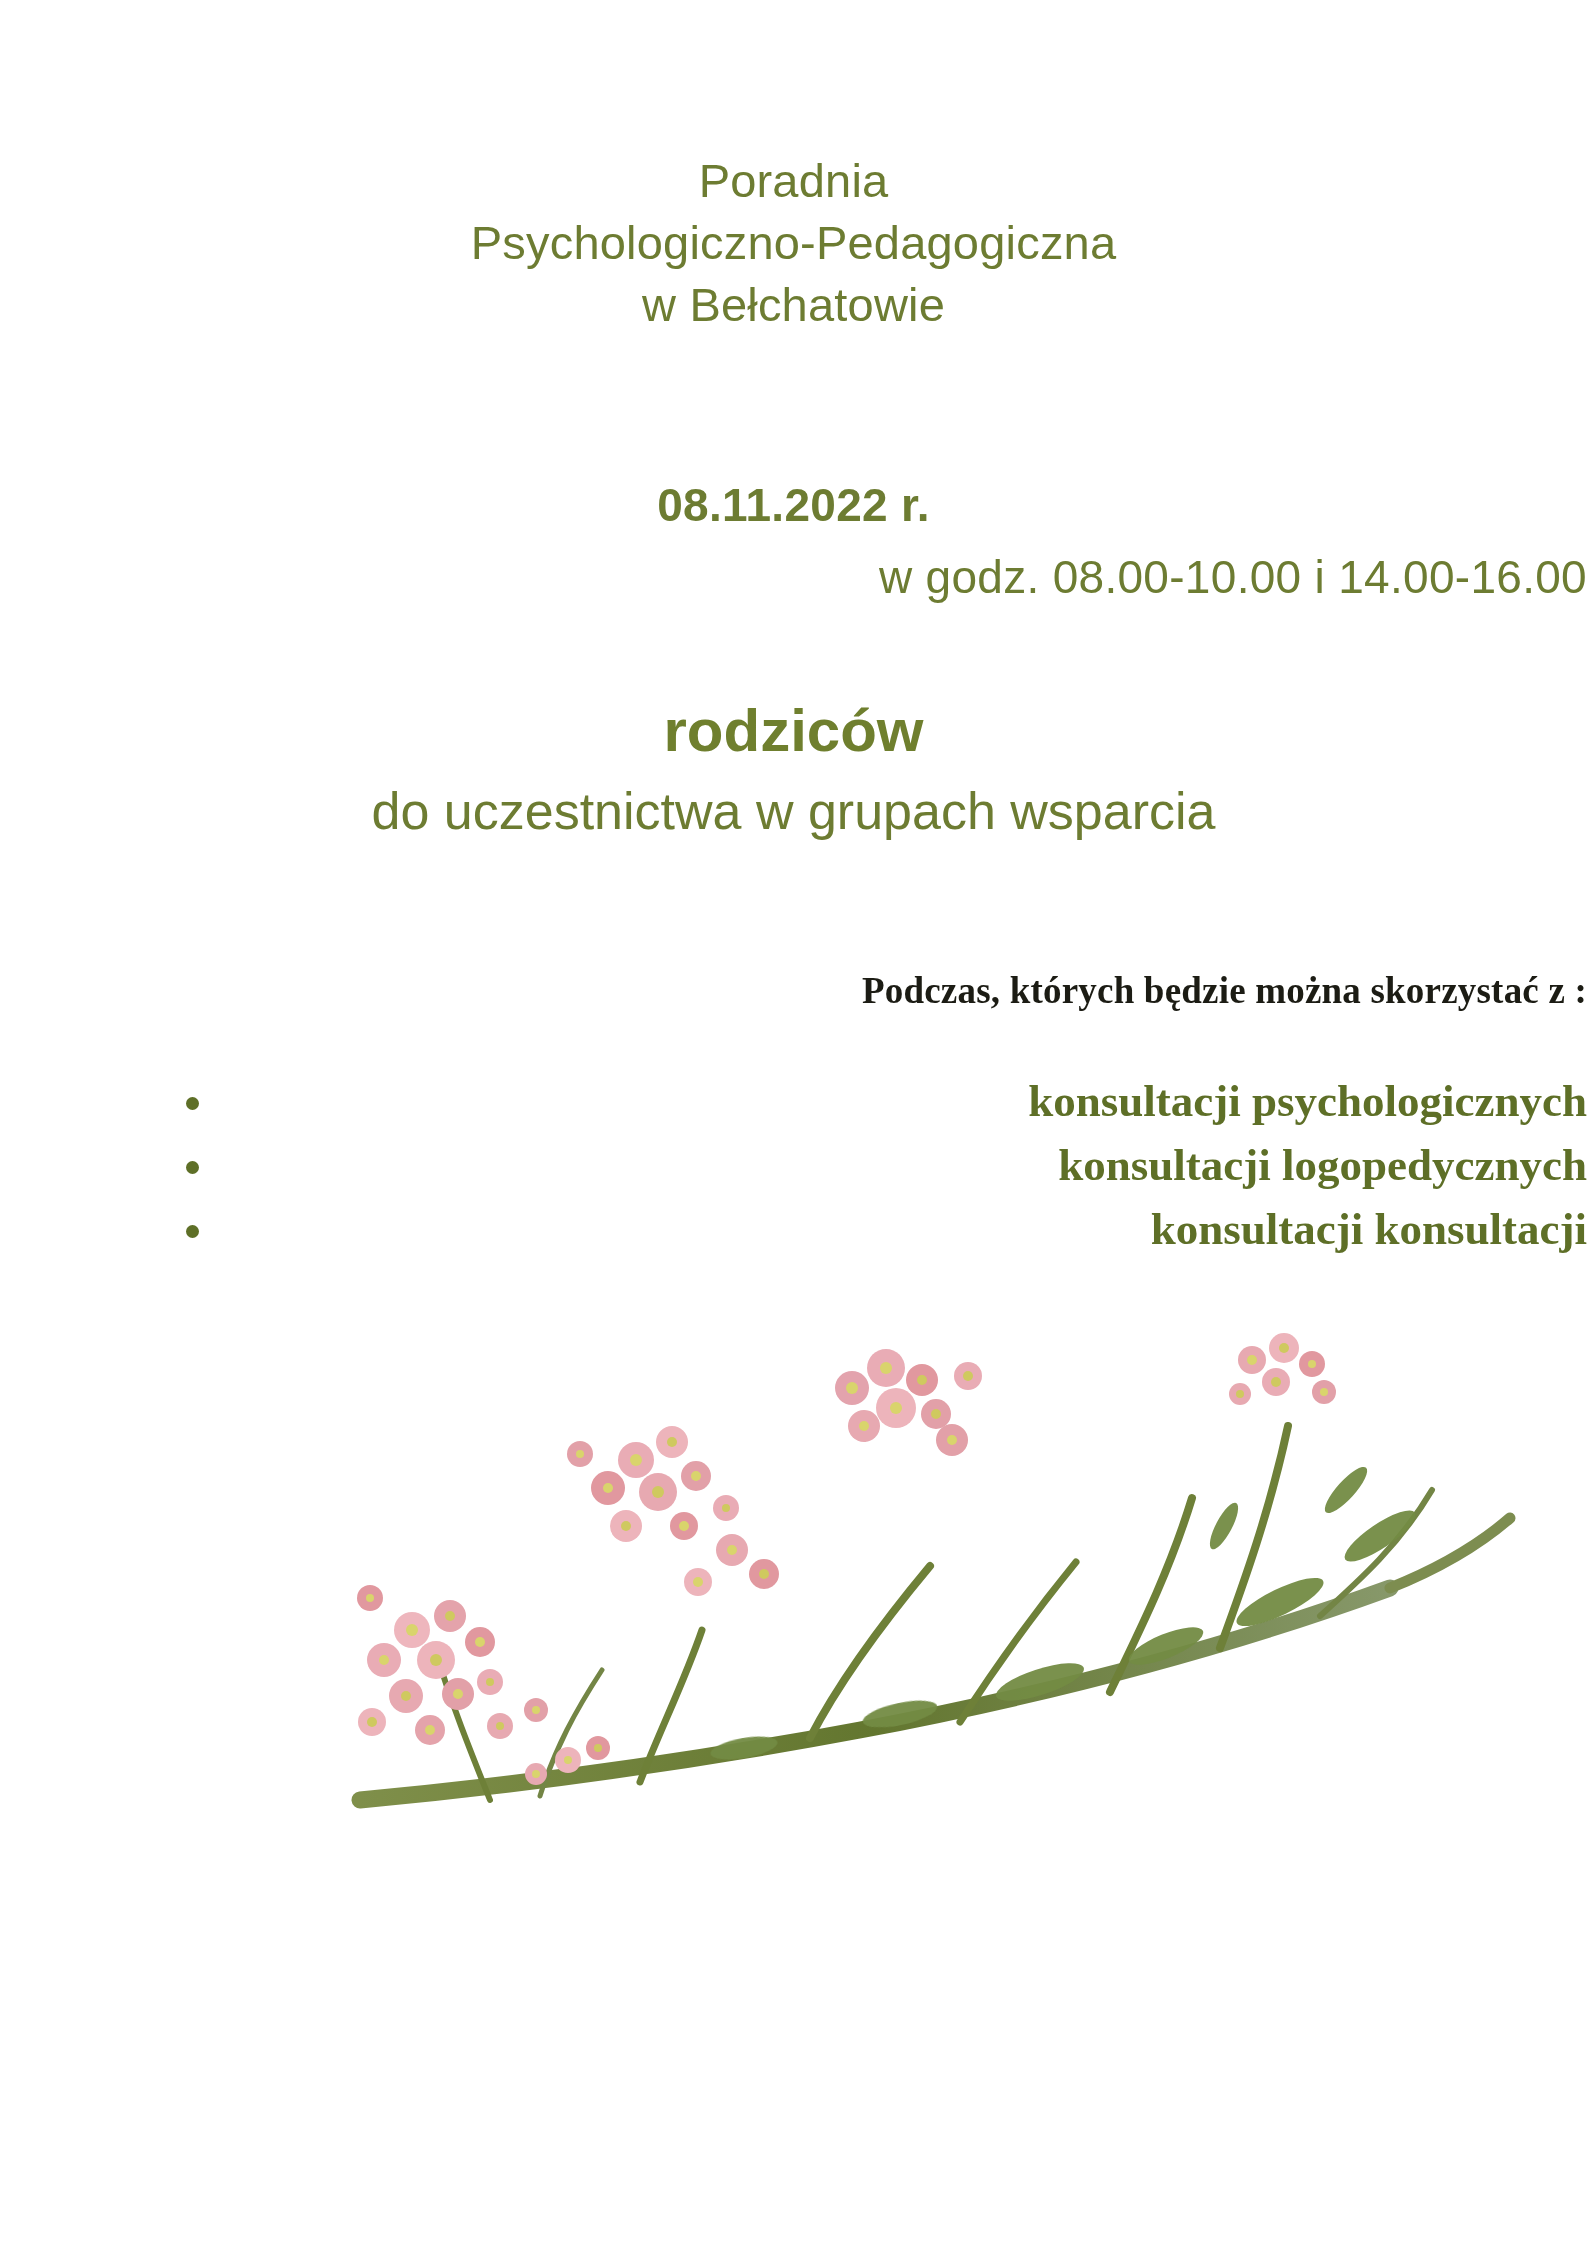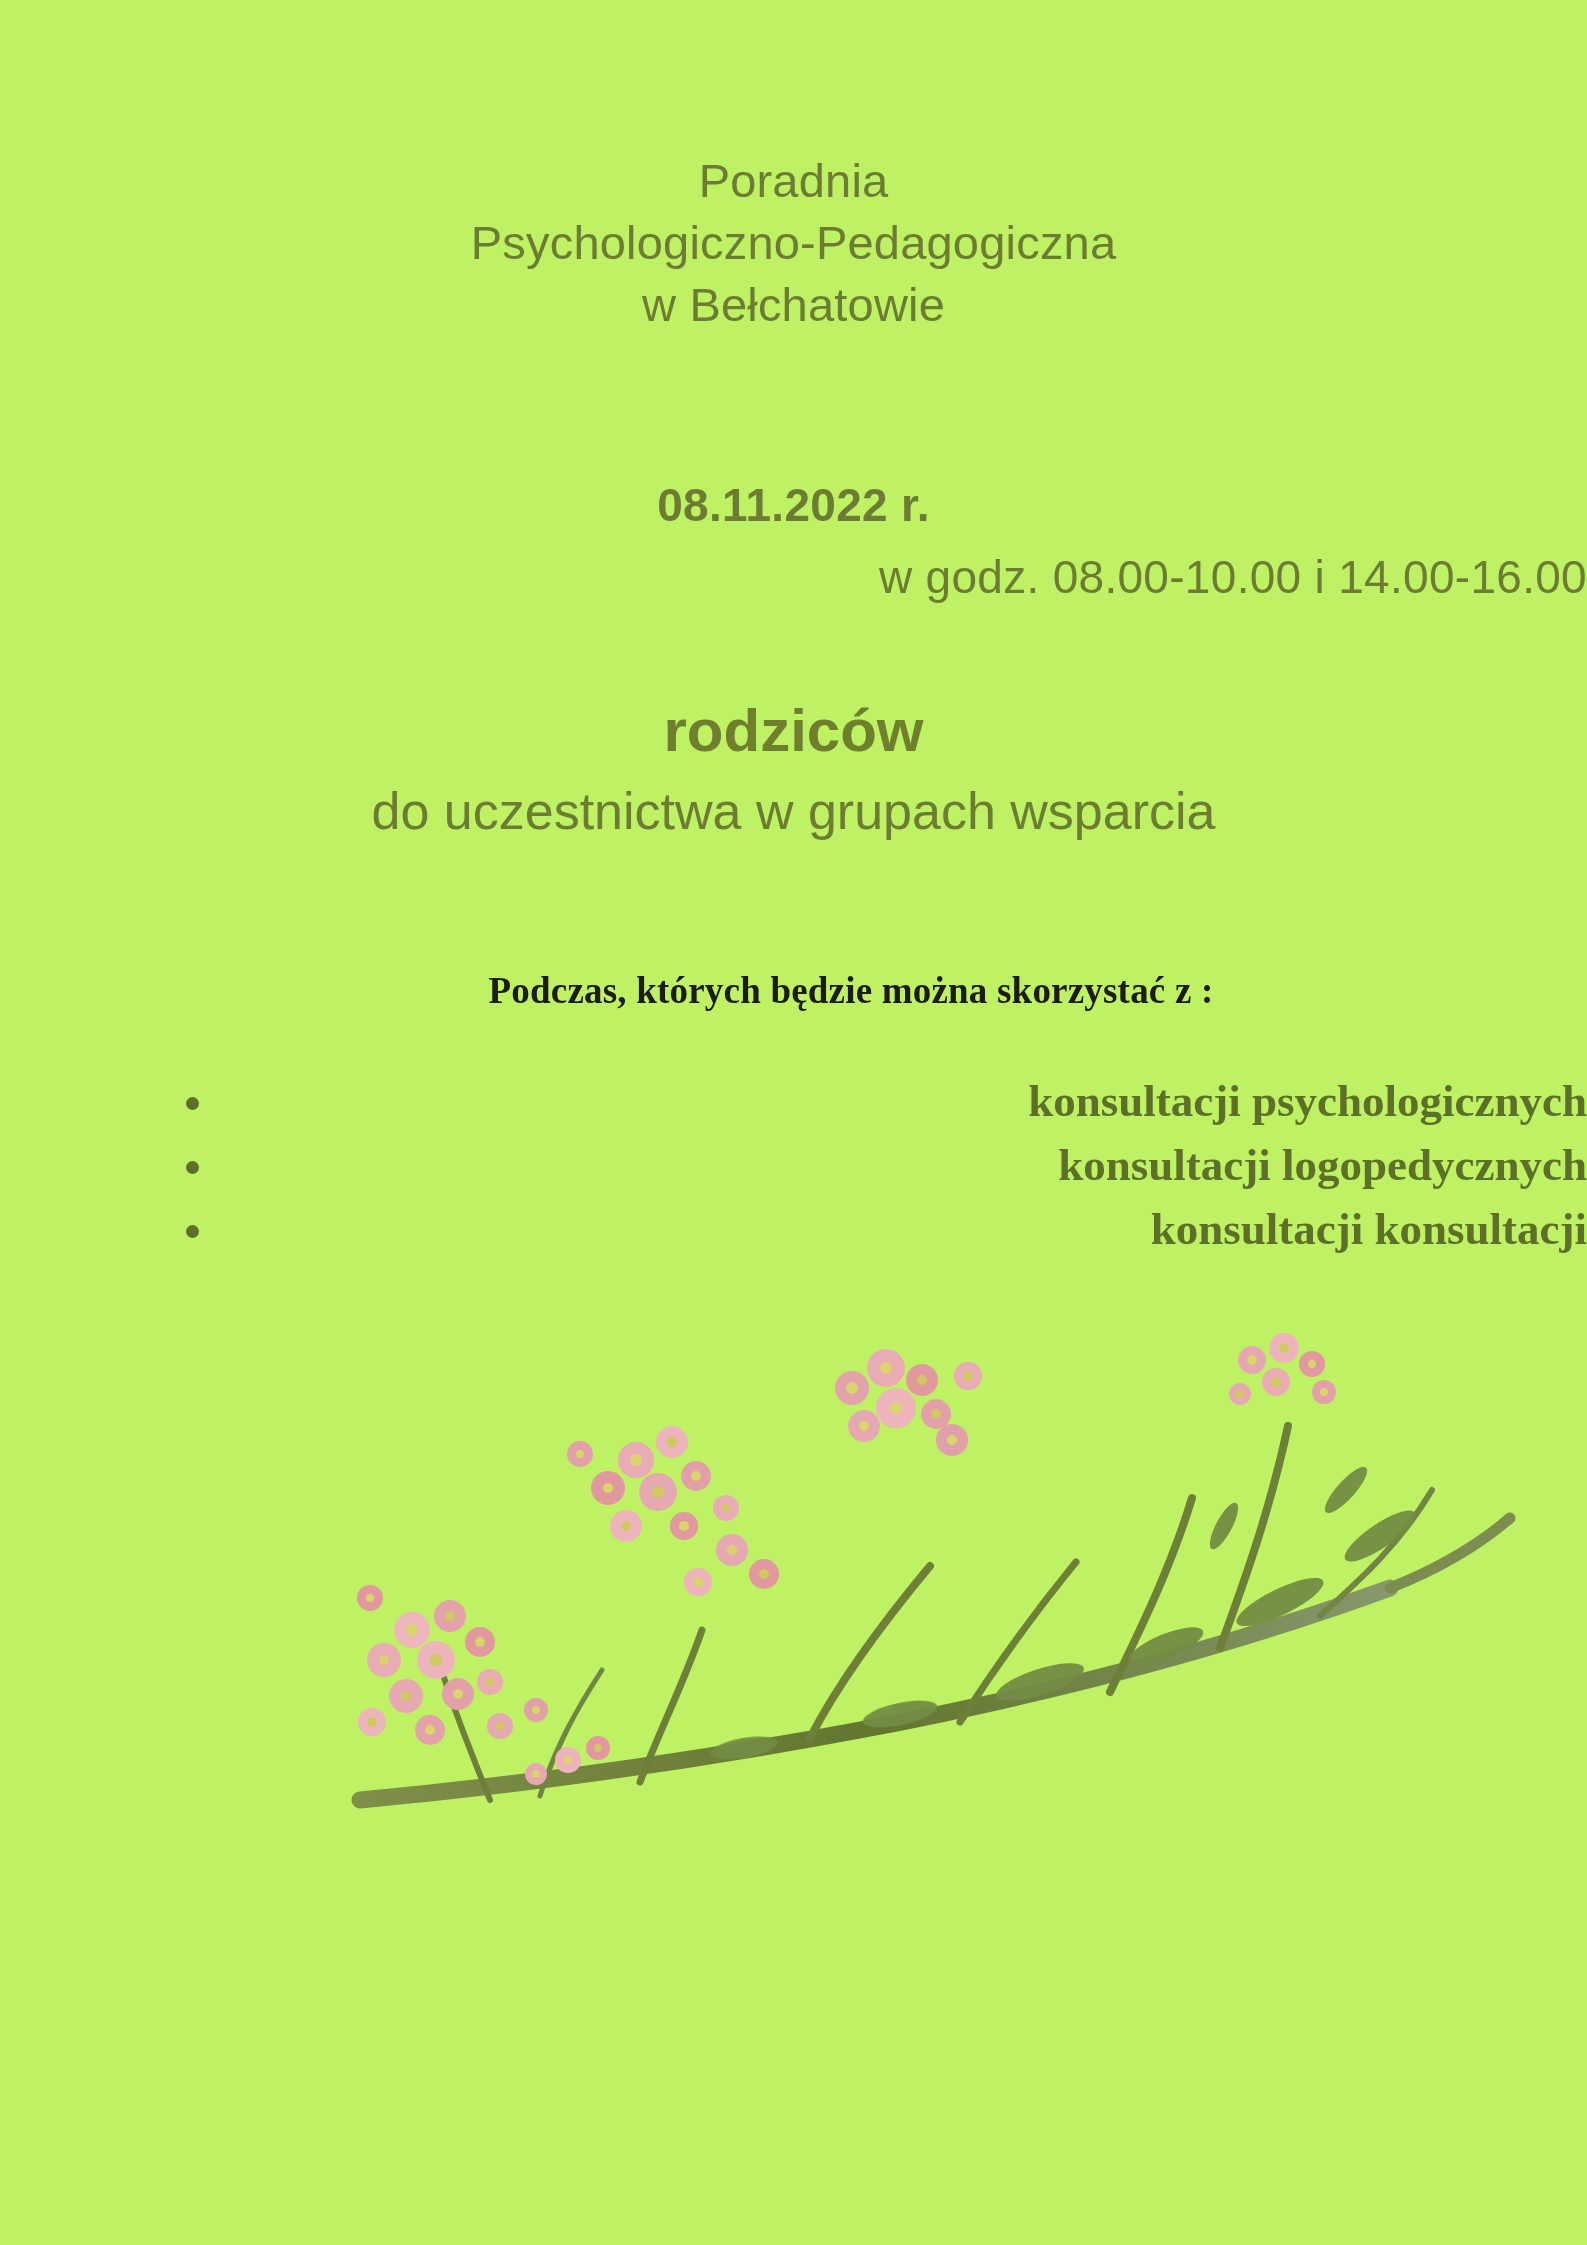--- a/index.html
+++ b/index.html
@@ -11,21 +11,21 @@
     height: 2245px;
     background: #dfdfb0;
     font-family: "Liberation Sans", sans-serif;
     overflow: hidden;
     position: relative;
   }
   .poster {
     position: relative;
     width: 1587px;
     height: 2245px;
-    background: #bef264;
+    background: #ffffff;
     overflow: hidden;
   }
 
   
   .botanical {
     position: absolute;
     left: 340px;
     top: 1330px;
     width: 1180px;
     height: 730px;
@@ -81,21 +81,21 @@
   }
   .audience-sub {
     margin-top: 16px;
     color: #6d7c32;
     font-size: 52px;
     font-weight: 400;
   }
 
   .intro {
     margin-top: 128px;
-    text-align: center;
+    text-align: right;
     padding-left: 115px;
     color: #1c1c14;
     font-family: "Liberation Serif", serif;
     font-size: 37px;
     font-weight: bold;
     letter-spacing: 0.2px;
   }
 
   .bullet-list {
     margin: 58px 0 0 0;

